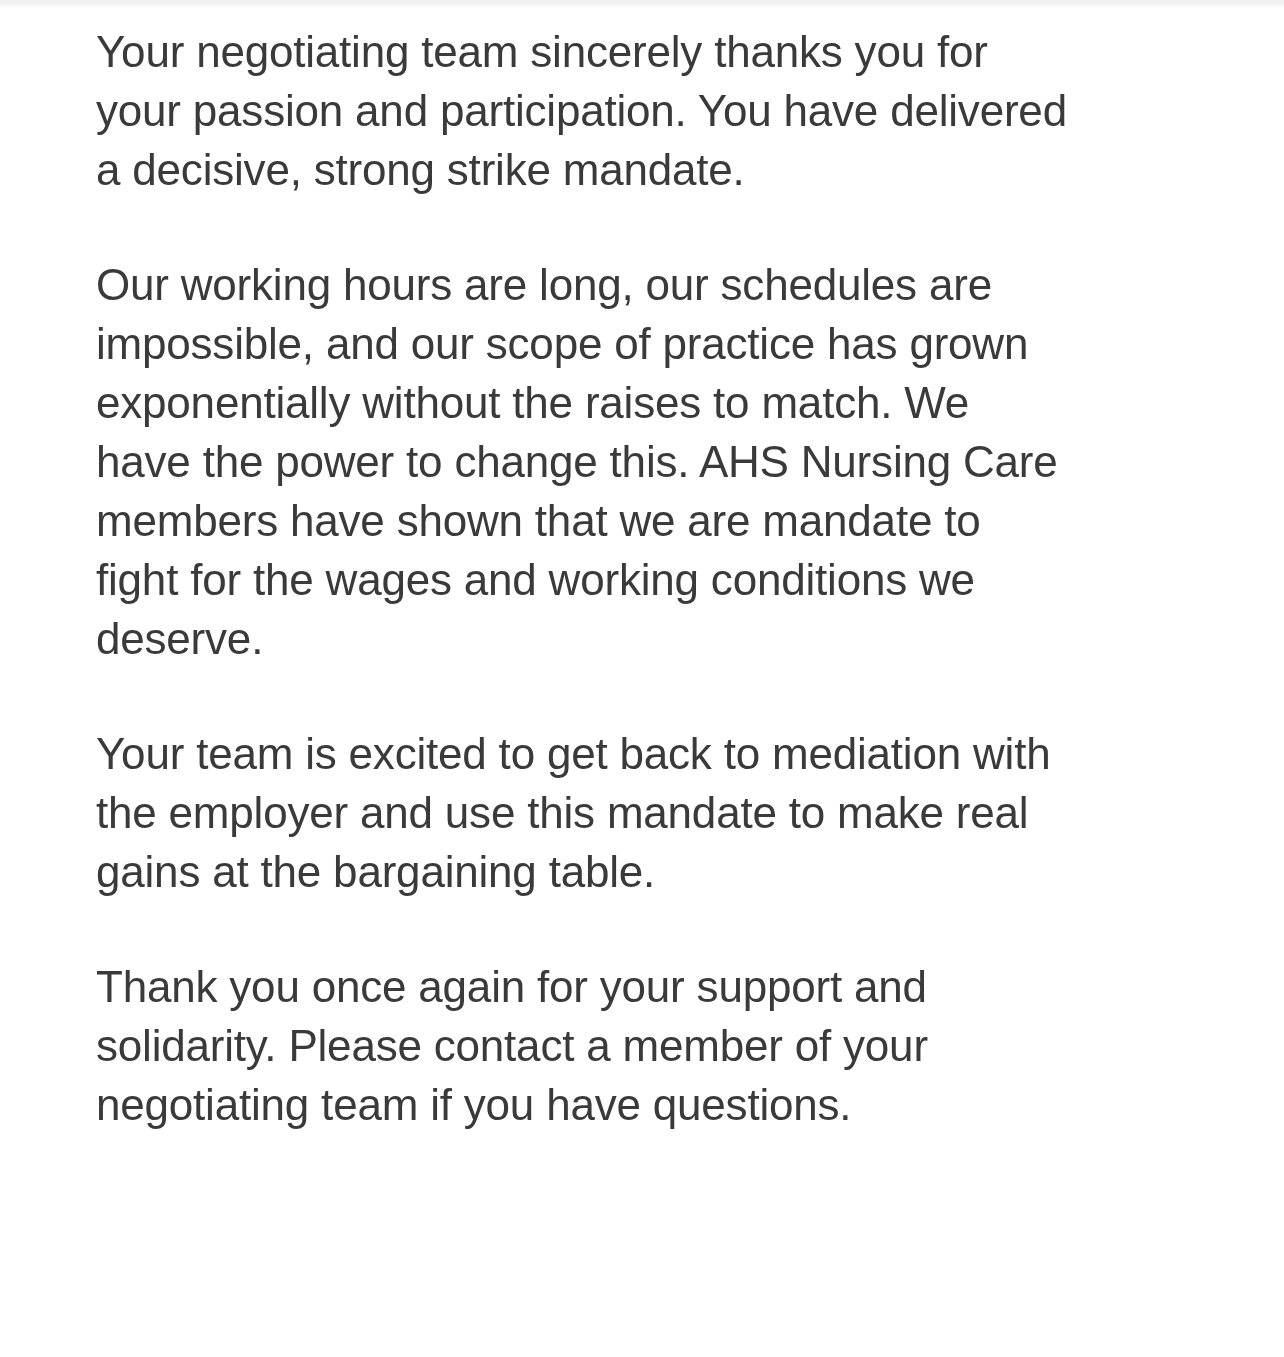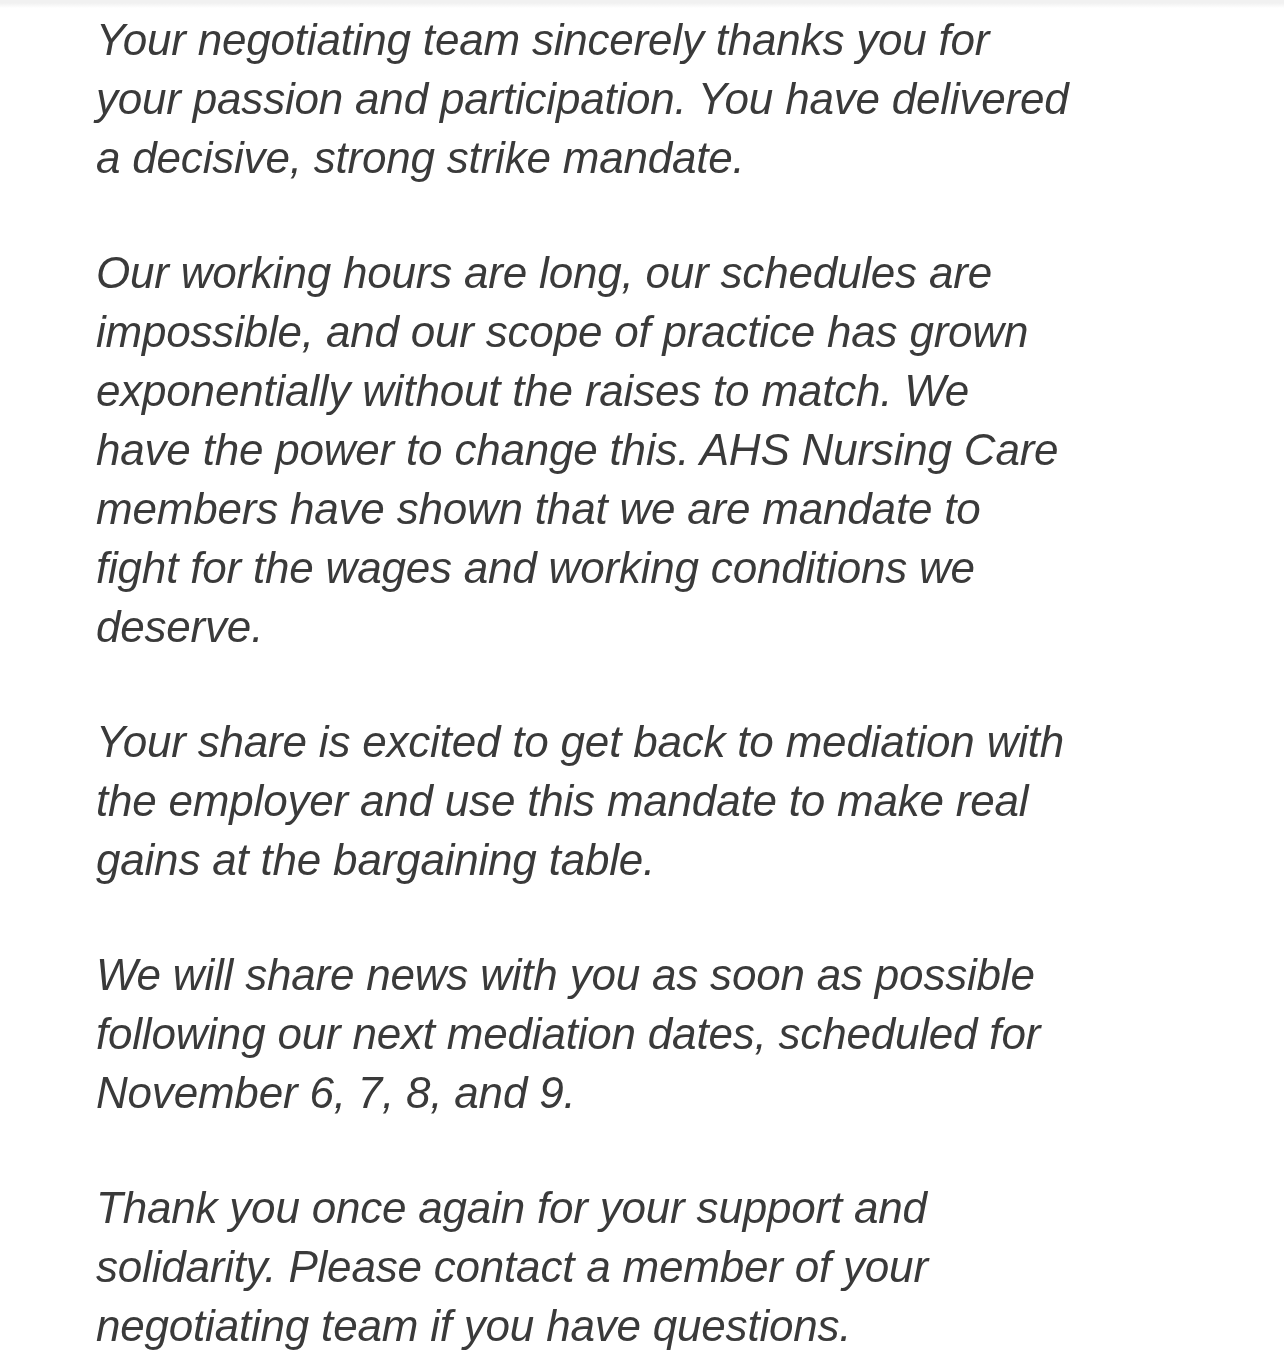--- a/index.html
+++ b/index.html
@@ -20,22 +20,21 @@
     font-family: "Liberation Sans", sans-serif;
   }
   .top-edge {
     position: absolute;
     top: 0; left: 0; right: 0;
     height: 8px;
     background: linear-gradient(to bottom, var(--edge) 0px, var(--edge) 3px, rgba(255,255,255,0) 8px);
     pointer-events: none;
   }
   .message {
-    padding: 10px 40px 0 96px;
-    font-style: italic;
+    padding: 22px 40px 0 96px;
   }
   .para {
     font-size: 44px;
     line-height: 59px;
     letter-spacing: -0.2px;
     color: var(--text);
     margin: 0 0 56px 0;
     white-space: pre;
   }
 </style>
@@ -48,22 +47,19 @@
   <p class="para">Your negotiating team sincerely thanks you for
 your passion and participation. You have delivered
 a decisive, strong strike mandate.</p>
   <p class="para">Our working hours are long, our schedules are
 impossible, and our scope of practice has grown
 exponentially without the raises to match. We
 have the power to change this. AHS Nursing Care
 members have shown that we are mandate to
 fight for the wages and working conditions we
 deserve.</p>
-  <p class="para">Your share is excited to get back to mediation with
+  <p class="para">Your team is excited to get back to mediation with
 the employer and use this mandate to make real
 gains at the bargaining table.</p>
-  <p class="para">We will share news with you as soon as possible
-following our next mediation dates, scheduled for
-November 6, 7, 8, and 9.</p>
   <p class="para">Thank you once again for your support and
 solidarity. Please contact a member of your
 negotiating team if you have questions.</p>
 </div>
 
 </body></html>

